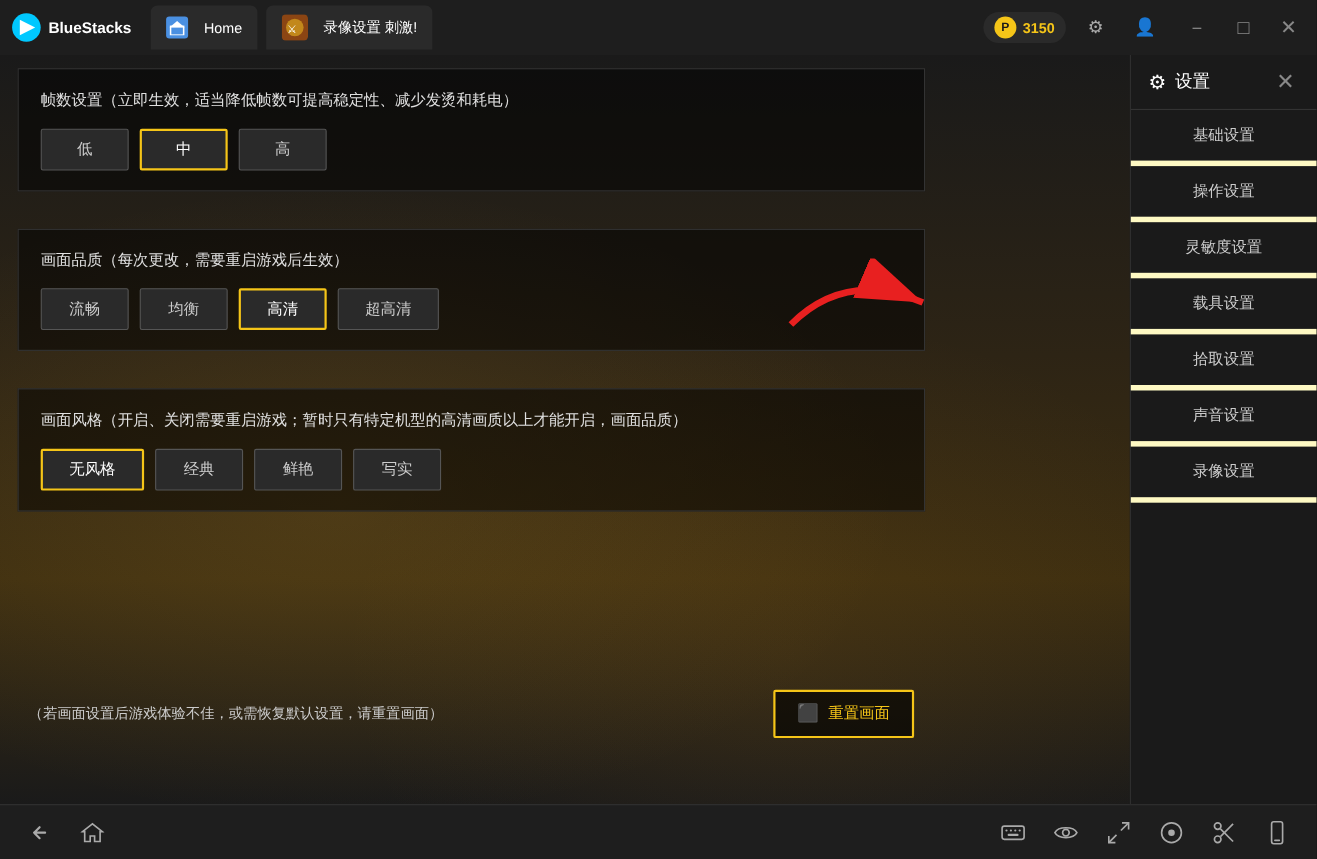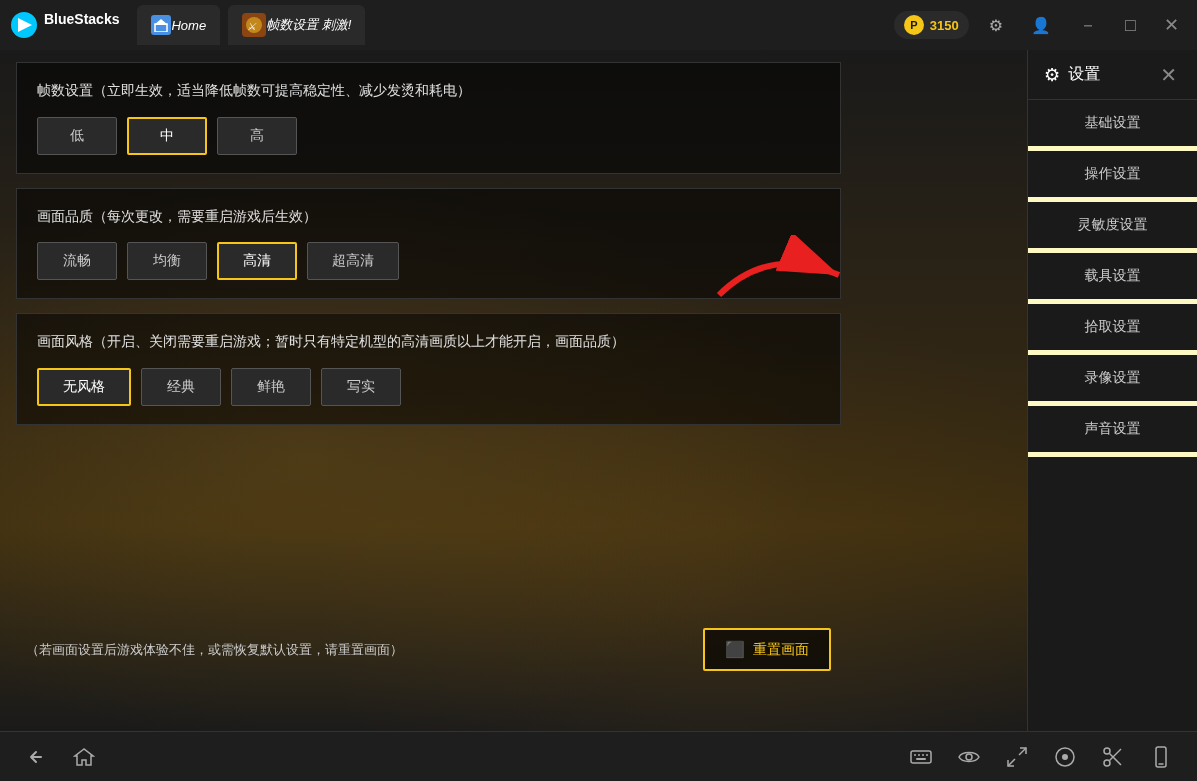--- a/index.html
+++ b/index.html
@@ -18,44 +18,43 @@
       background: #1e1e1e;
       display: flex;
       align-items: center;
       padding: 0 10px;
       gap: 8px;
       position: relative;
       z-index: 10;
     }
     .titlebar-logo {
       display: flex;
-      align-items: flex-start;
+      align-items: center;
       gap: 6px;
       margin-right: 10px;
     }
     .bs-logo {
       width: 28px;
       height: 28px;
     }
     .bs-name {
       color: #ffffff;
       font-size: 14px;
       font-weight: bold;
     }
     .tab {
       height: 40px;
       display: flex;
       align-items: center;
       padding: 0 14px;
-      gap: 0;
+      gap: 14px;
       border-radius: 6px 6px 0 0;
       cursor: pointer;
       color: #ccc;
       font-size: 13px;
-      font-style: italic;
     }
     .tab.home {
       background: #2a2a2a;
       color: #fff;
     }
     .tab.game {
       background: #2a2a2a;
       color: #fff;
     }
     .tab-icon-home {
@@ -128,21 +127,21 @@
       inset: 0;
       background:
         radial-gradient(ellipse at 30% 60%, rgba(200,150,50,0.15) 0%, transparent 50%),
         radial-gradient(ellipse at 70% 80%, rgba(180,120,30,0.1) 0%, transparent 40%);
     }
 
     .settings-section {
       background: rgba(0,0,0,0.5);
       border: 1px solid #333;
       padding: 18px 20px;
-      margin-bottom: 4px;
+      margin-bottom: 24px;
     }
 
     .section-title {
       color: #e0e0e0;
       font-size: 14px;
       margin-bottom: 16px;
       line-height: 1.4;
     }
 
     .btn-group {
@@ -307,21 +306,21 @@
   </div>
 
   <div class="tab game">
     <div class="tab-icon-game">
       <svg width="24" height="24" viewBox="0 0 24 24">
         <rect width="24" height="24" fill="#8B4513"></rect>
         <circle cx="12" cy="12" r="8" fill="#DAA520" opacity="0.7"></circle>
         <text x="5" y="17" font-size="10" fill="white">⚔</text>
       </svg>
     </div>
-    <span>帧数设置 刺激!</span>
+    <span>录像设置 刺激!</span>
   </div>
 
   <div class="titlebar-right">
     <div class="points-badge">
       <div class="points-icon">P</div>
       <span>3150</span>
     </div>
     <div class="titlebar-btn">⚙</div>
     <div class="titlebar-btn">👤</div>
     <div class="window-btn">－</div>
@@ -403,24 +402,24 @@
     <div class="sidebar-item">
       <span>灵敏度设置</span>
     </div>
     <div class="sidebar-item">
       <span>载具设置</span>
     </div>
     <div class="sidebar-item">
       <span>拾取设置</span>
     </div>
     <div class="sidebar-item">
+      <span>声音设置</span>
+    </div>
+    <div class="sidebar-item">
       <span>录像设置</span>
-    </div>
-    <div class="sidebar-item">
-      <span>声音设置</span>
     </div>
   </div>
 </div>
 
 <div class="bottom-toolbar">
   <div class="toolbar-left">
     <div class="toolbar-icon">
       <svg width="22" height="22" viewBox="0 0 22 22">
         <path d="M6 11 L16 11 M6 11 L11 6 M6 11 L11 16" stroke="#aaa" stroke-width="2" fill="none" stroke-linecap="round"></path>
       </svg>

